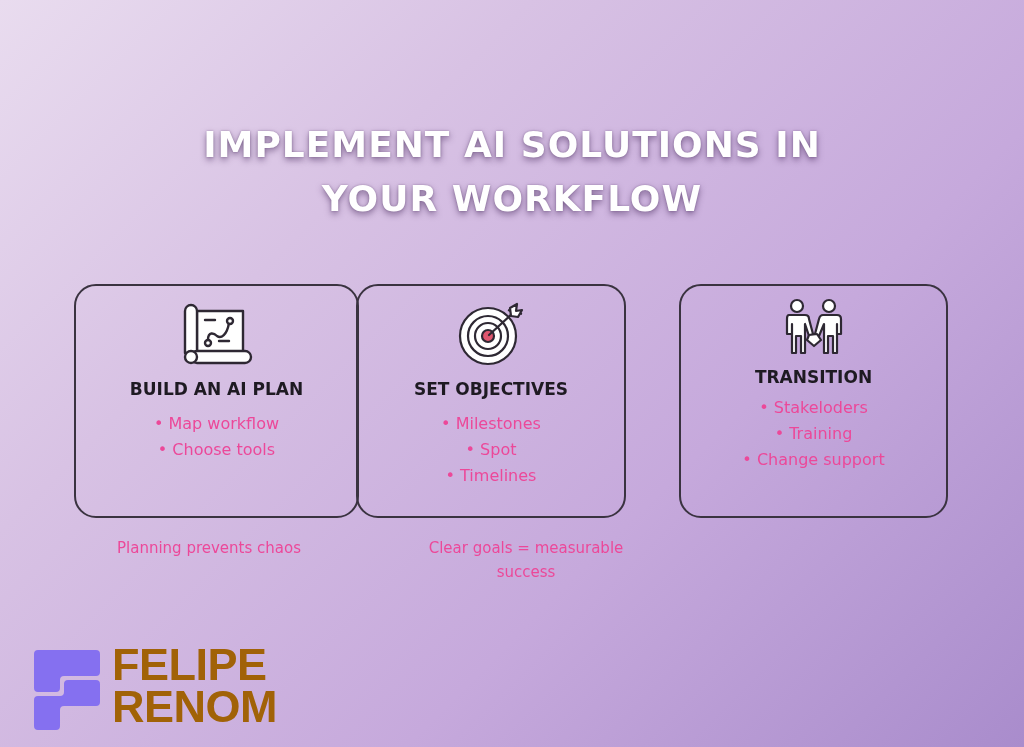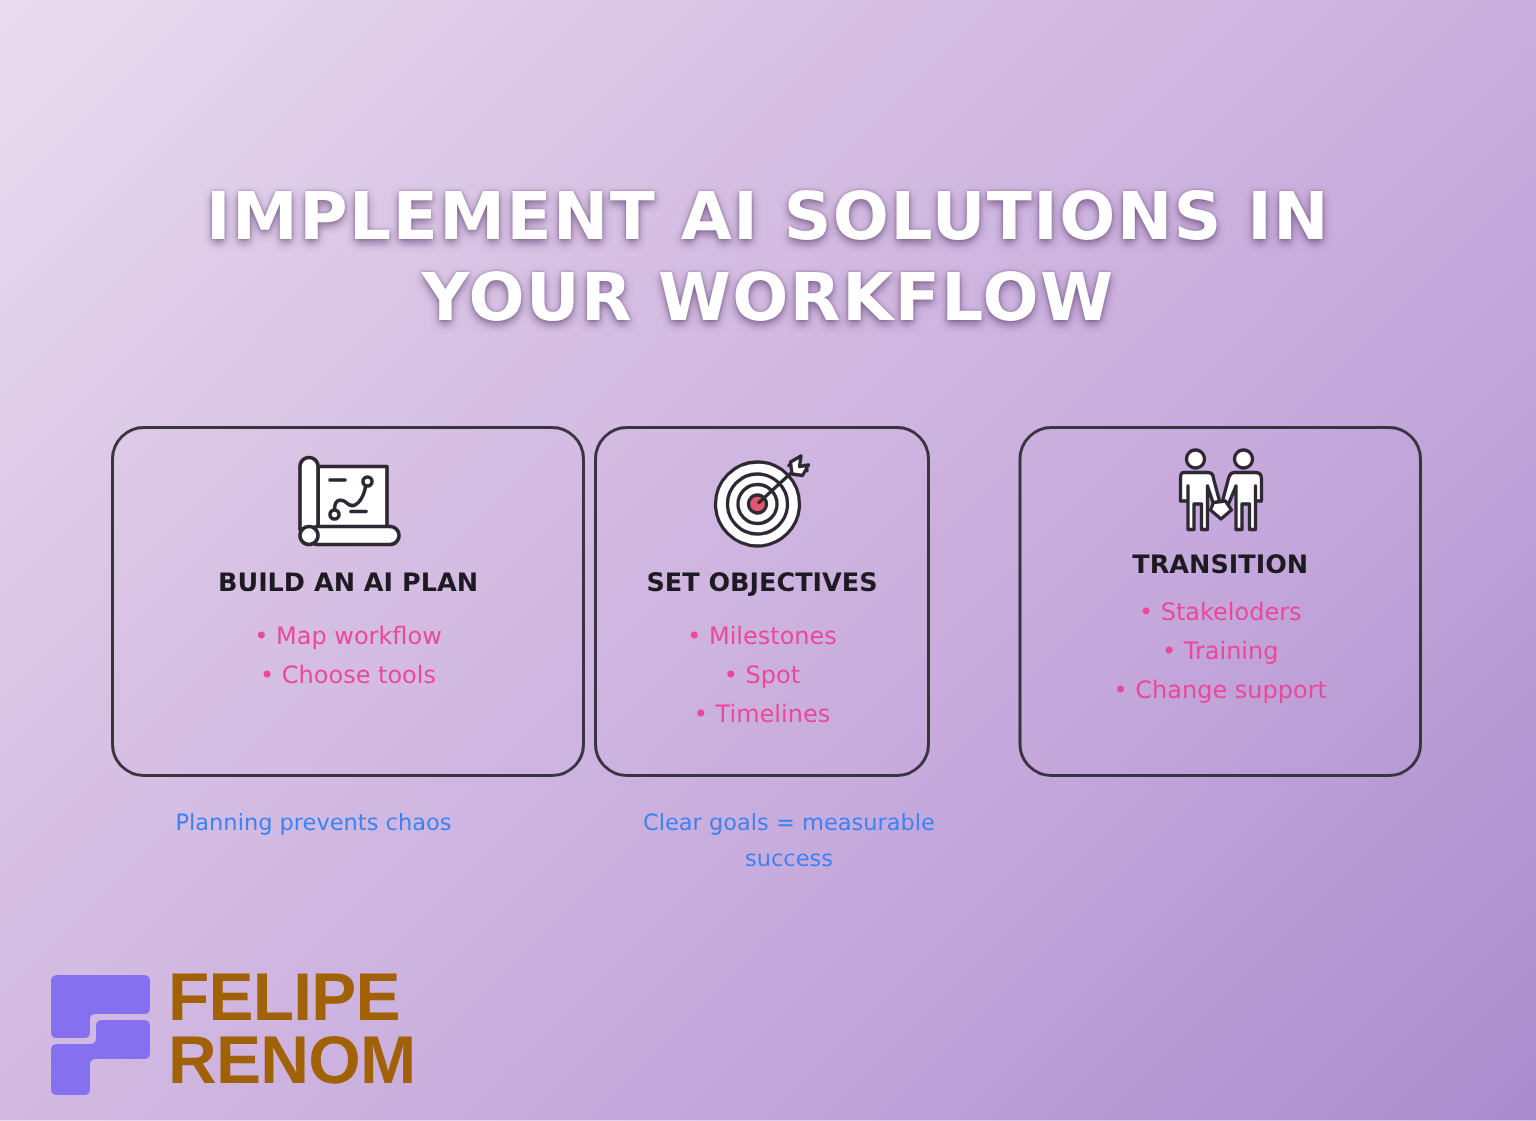--- a/index.html
+++ b/index.html
@@ -5,50 +5,50 @@
   html, body { margin: 0; padding: 0; }
   body {
     width: 1024px; height: 747px; overflow: hidden; position: relative;
     font-family: "DejaVu Sans", sans-serif;
     background: linear-gradient(135deg, #e9dcef 0%, #d8c2e4 30%, #c6a9dc 65%, #a98ccc 100%);
   }
   .title {
     position: absolute; left: 0; top: 118px; width: 1024px;
     text-align: center; color: #ffffff;
     font-family: "DejaVu Sans", sans-serif; font-weight: bold;
-    font-size: 44px; line-height: 54px; letter-spacing: 1px;
+    font-size: 36px; line-height: 54px; letter-spacing: 1px;
     text-shadow: 0 3px 6px rgba(70,40,90,0.55), 0 0 2px rgba(70,40,90,0.4);
   }
   .card {
     position: absolute; top: 284px; height: 234px;
     border: 2px solid #3a3340; border-radius: 22px;
     box-sizing: border-box;
     display: flex; flex-direction: column; align-items: center;
   }
-  .card1 { left: 74px; width: 316px; }
-  .card2 { left: 396px; width: 224px; }
+  .card1 { left: 74px; width: 285px; }
+  .card2 { left: 356px; width: 270px; }
   .card3 { left: 679px; width: 269px; }
   .icon { margin-top: 16px; height: 64px; display: flex; align-items: center; justify-content: center; }
   .card-title {
     font-family: "DejaVu Sans", sans-serif; font-weight: bold;
     font-size: 17px; color: #1e1a22; text-align: center; line-height: 23px;
     margin-top: 12px;
   }
   .card3 .icon { margin-top: 12px; height: 58px; }
   .card3 .card-title { margin-top: 10px; }
   ul.points {
     list-style: none; padding: 0; margin: 10px 0 0 0;
     font-size: 16px; color: #ec4899; line-height: 26px;
   }
   ul.points li::before { content: "• "; }
   .card1 ul.points { text-align: center; }
   .card2 ul.points, .card3 ul.points { text-align: center; }
   .card3 ul.points { margin-top: 6px; }
   .caption {
-    position: absolute; font-size: 15px; color: #3b82f6; text-align: center; line-height: 24px;
+    position: absolute; font-size: 15px; color: #ec4899; text-align: center; line-height: 24px;
   }
   .cap1 { left: 74px; width: 270px; top: 536px; }
   .cap2 { left: 388px; width: 276px; top: 536px; }
   .logo { position: absolute; left: 34px; top: 650px; width: 68px; height: 80px; }
   .brand {
     position: absolute; left: 112px; top: 644px; color: #a16207;
     font-family: "Liberation Sans", sans-serif; font-weight: bold;
     font-size: 45px; line-height: 42px; letter-spacing: -0.5px;
   }
 </style>

